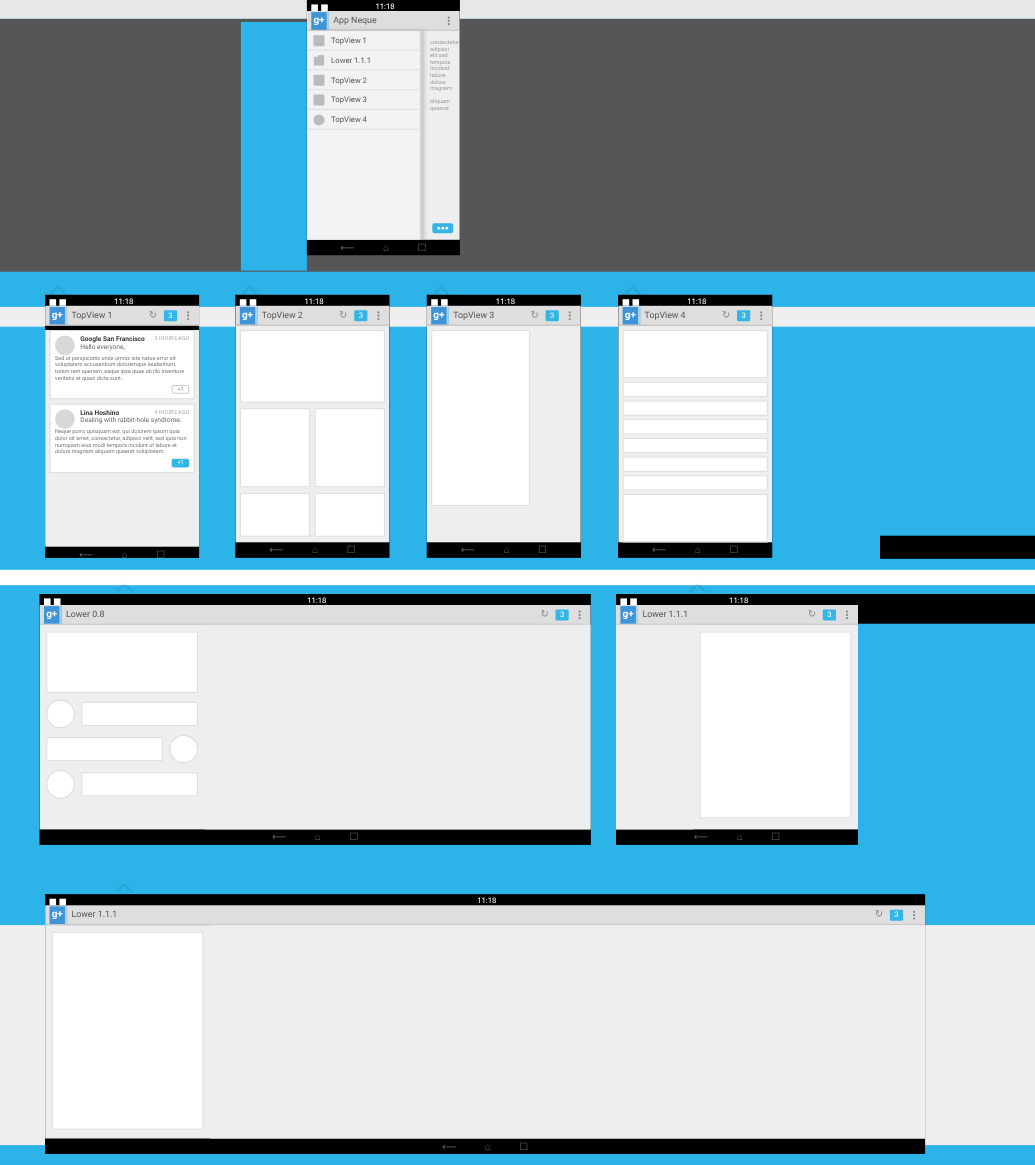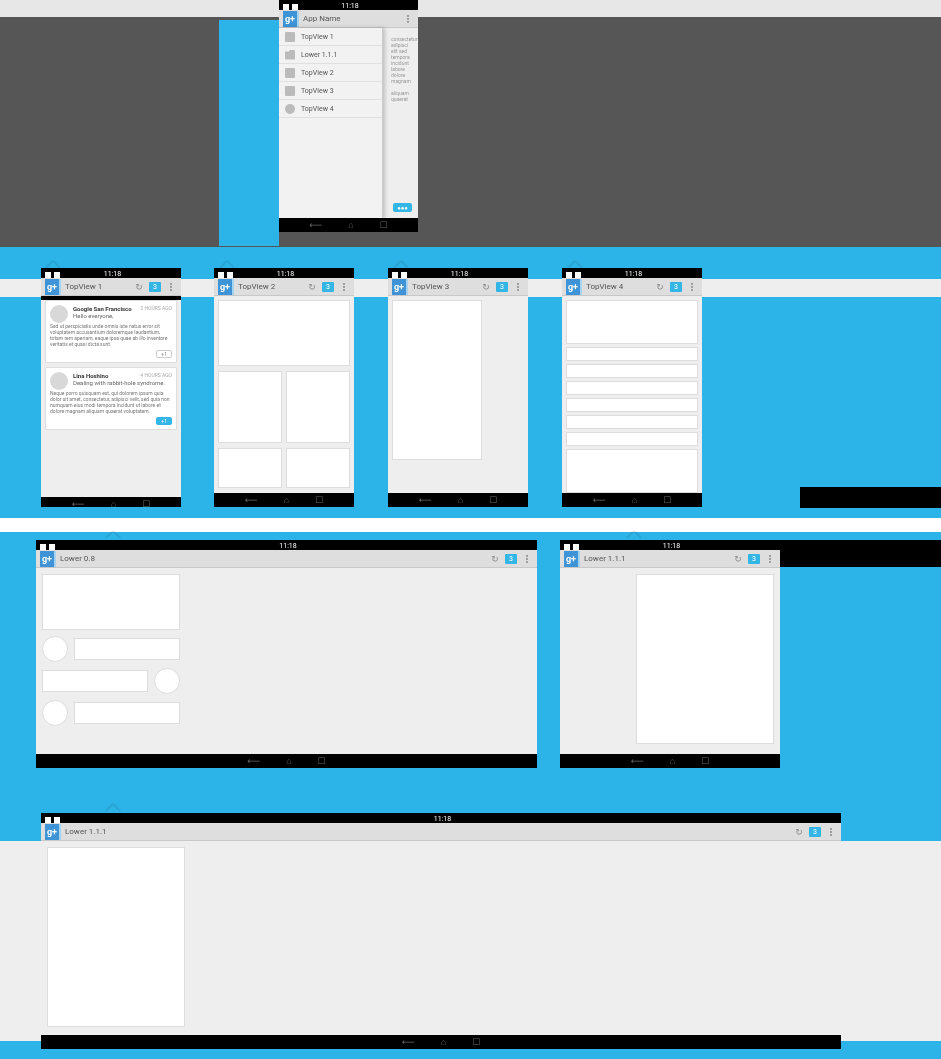--- a/index.html
+++ b/index.html
@@ -184,21 +184,21 @@
   <div class="statusbar">
     <div class="left">
         <span class="sb-ic"></span>
         <span class="sb-ic"></span>
       </div>
     <div class="clock">11:18</div>
     <div class="right"></div>
   </div>
   <div class="actionbar">
     <div class="logo">g+</div>
-    <div class="ab-title">App Name</div>
+    <div class="ab-title">App Neque</div>
     <div class="overflow">
         <span></span>
         <span></span>
         <span></span>
       </div>
   </div>
   <div class="screen">
     <div class="s0-main">
       <div class="s0-lorem">consectetur adipisci elit sed<br>tempora incidunt labore<br>dolore magnam<br><br>aliquam<br>quaerat</div>
       <div class="s0-chip">●●●</div>

